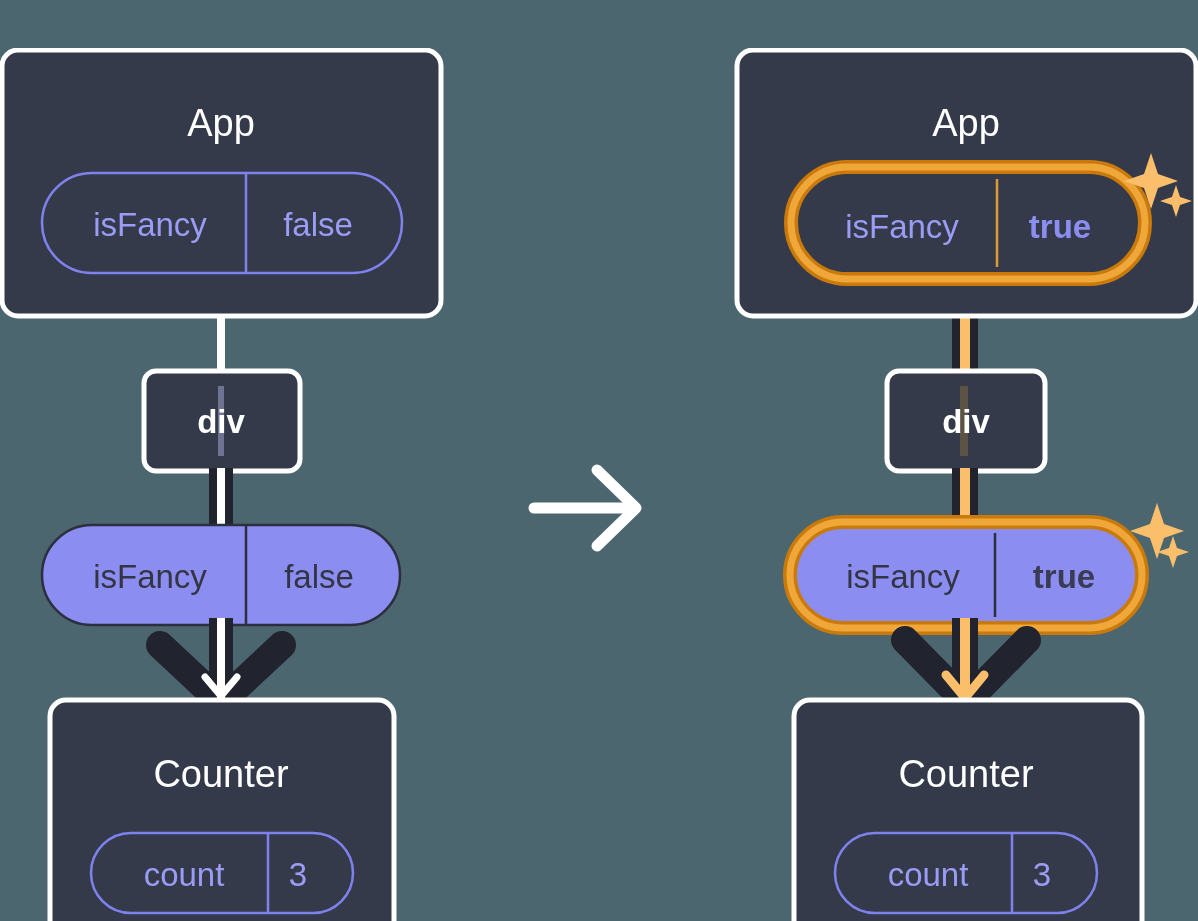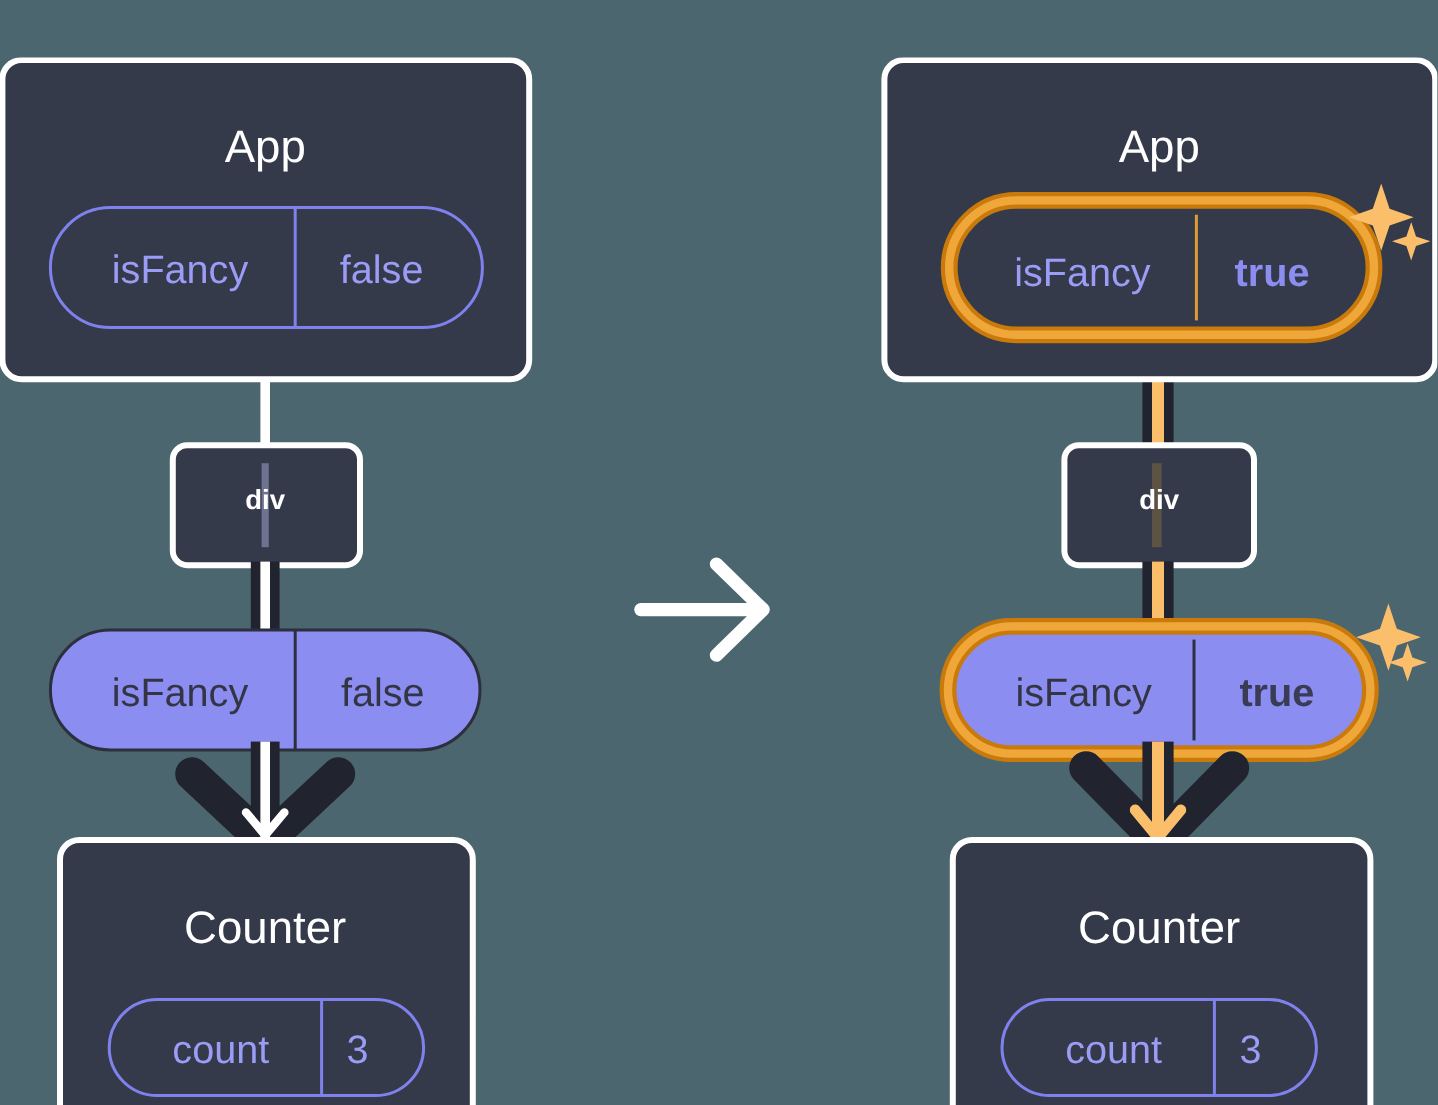--- a/index.html
+++ b/index.html
@@ -41,21 +41,21 @@
     user-select: none;
   }
   .comp-title {
     color: #ffffff;
     font-size: 38px;
     font-weight: 400;
     text-align: center;
   }
   .div-label {
     color: #ffffff;
-    font-size: 23px;
+    font-size: 33px;
     font-weight: 700;
     text-align: right;
   }
   .pill-text {
     font-size: 33px;
   }
   .pill-text.outline { color: #9a9cf5; font-weight: 400; }
   .pill-text.solid-key { color: #333544; font-weight: 400; }
   .pill-text.solid-val { color: #333544; font-weight: 400; }
   .pill-text.solid-val-bold { color: #3a3c55; font-weight: 700; }

